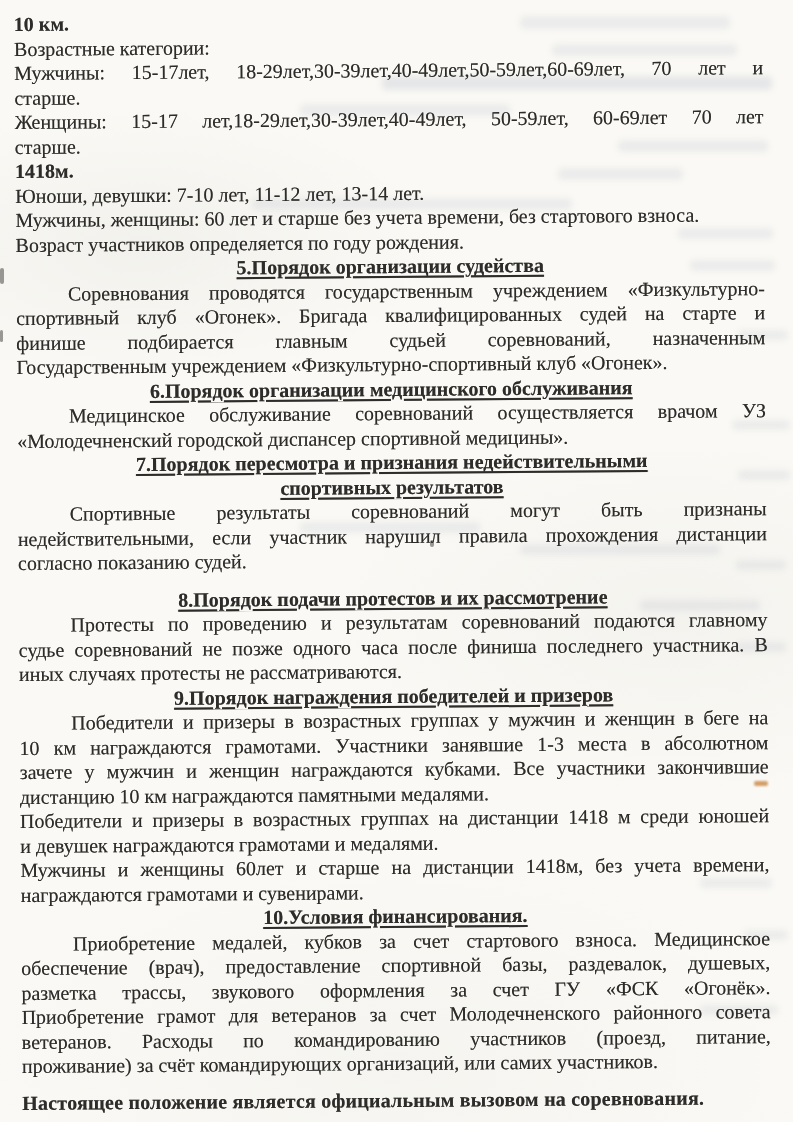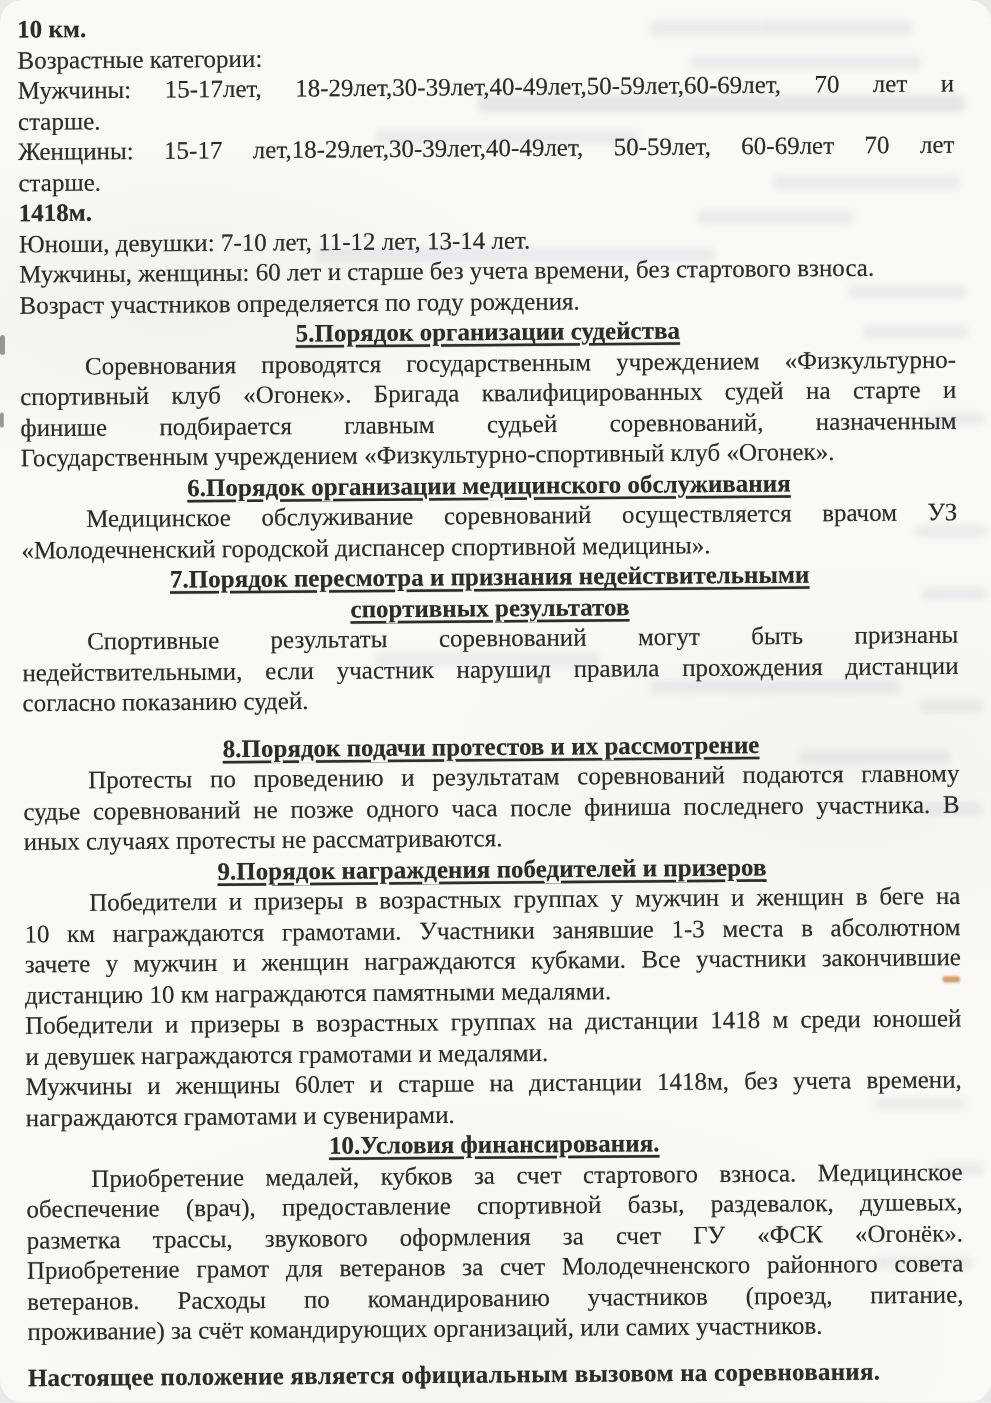--- a/index.html
+++ b/index.html
@@ -8,21 +8,20 @@
     width:793px;height:1122px;
     margin:0 auto;
     background:#faf9f5;
     background-image:
       radial-gradient(ellipse 420px 200px at 18% 22%, rgba(205,205,198,.18), rgba(205,205,198,0) 70%),
       radial-gradient(ellipse 500px 260px at 85% 55%, rgba(208,208,200,.15), rgba(208,208,200,0) 70%),
       radial-gradient(ellipse 600px 300px at 50% 95%, rgba(210,210,204,.12), rgba(210,210,204,0) 70%);
     overflow:hidden;
     font-family:"Liberation Serif","DejaVu Serif",serif;
     color:#2d2c2a;
-    border-radius:18px;
   }
   .content{
     position:absolute;left:0;top:0;right:0;
     padding:9px 26px 0 18px;
     transform:rotate(-0.45deg);
     transform-origin:50% 50%;
   }
   .ln{
     font-size:20px;
     line-height:24.5px;

